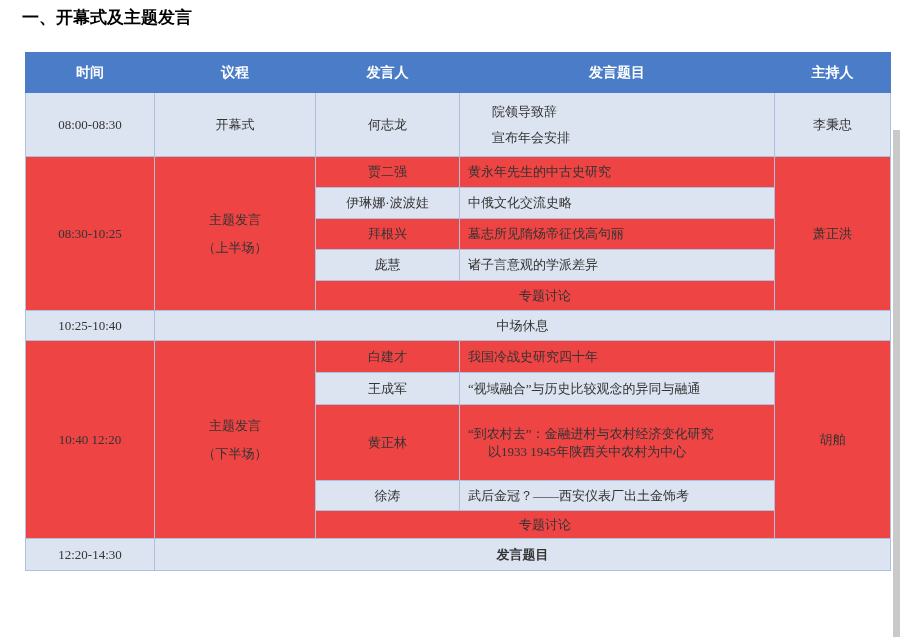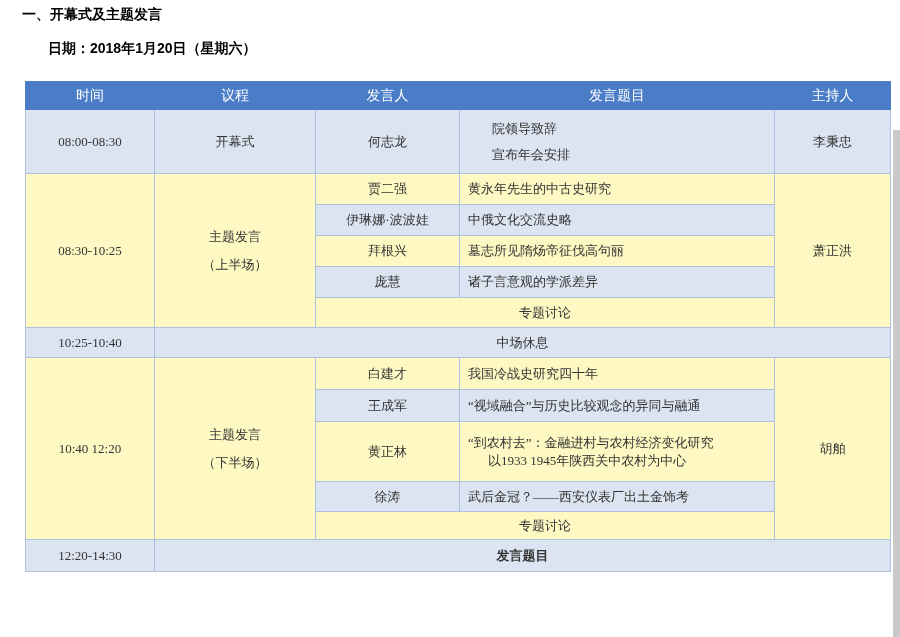--- a/index.html
+++ b/index.html
@@ -12,21 +12,21 @@
   html,body{margin:0;padding:0;}
   body{
     width:900px;height:637px;
     background:#ffffff;
     font-family:"Liberation Sans",sans-serif;
     position:relative;
     overflow:hidden;
   }
   .page-title{
     margin:6px 0 16px 22px;
-    font-size:14px;
+    font-size:17px;
     font-weight:bold;
     color:#000;
     font-family:"Liberation Sans",sans-serif;
   }
   .info-line{
     margin:15px 0 0 48px;
     font-size:14px;
     font-weight:bold;
     color:#000;
   }
@@ -42,59 +42,58 @@
   }
   col.c-time{width:129px;}
   col.c-agenda{width:161px;}
   col.c-speaker{width:144px;}
   col.c-title{width:315px;}
   col.c-host{width:116px;}
   th{
     background:var(--header-bg);
     color:#ffffff;
     font-family:"Liberation Sans",sans-serif;
-    font-weight:normal;
+    font-weight:bold;
     font-size:14px;
-    height:28px;
+    height:40px;
     border:1px solid var(--header-bg);
     text-align:center;
     padding:0;
   }
   td{
     border:1px solid var(--border);
     text-align:center;
     vertical-align:middle;
     padding:2px 4px;
-    background:#fef9c3;
+    background:#ef4444;
   }
   td.stripe{background:var(--stripe);}
   td.title-cell{text-align:left;padding-left:8px;}
   td.bold-cell{font-weight:bold;}
   .two-line div{line-height:26px;padding-left:24px;}
   .agenda-two div{line-height:28px;}
   .indent2{margin-left:20px;}
   tr.h64{height:64px;}
   tr.h31{height:31px;}
   tr.h30{height:30px;}
   tr.h32{height:32px;}
-  tr.h60{height:60px;}
+  tr.h60{height:76px;}
   tr.h28{height:28px;}
   .right-shadow{
     position:absolute;
     top:130px;right:0;
     width:7px;height:507px;
     background:#c9c9c9;
   }
 </style>
 </head>
 <body>
 
 <div>
   <h1 class="page-title">一、开幕式及主题发言</h1>
-  <div class="info-line">日期：2018年1月20日（星期六）</div>
 
   <table class="schedule">
     <colgroup>
       <col class="c-time">
         <col class="c-agenda">
         <col class="c-speaker">
         <col class="c-title">
         <col class="c-host">
     </colgroup>
     <thead>

